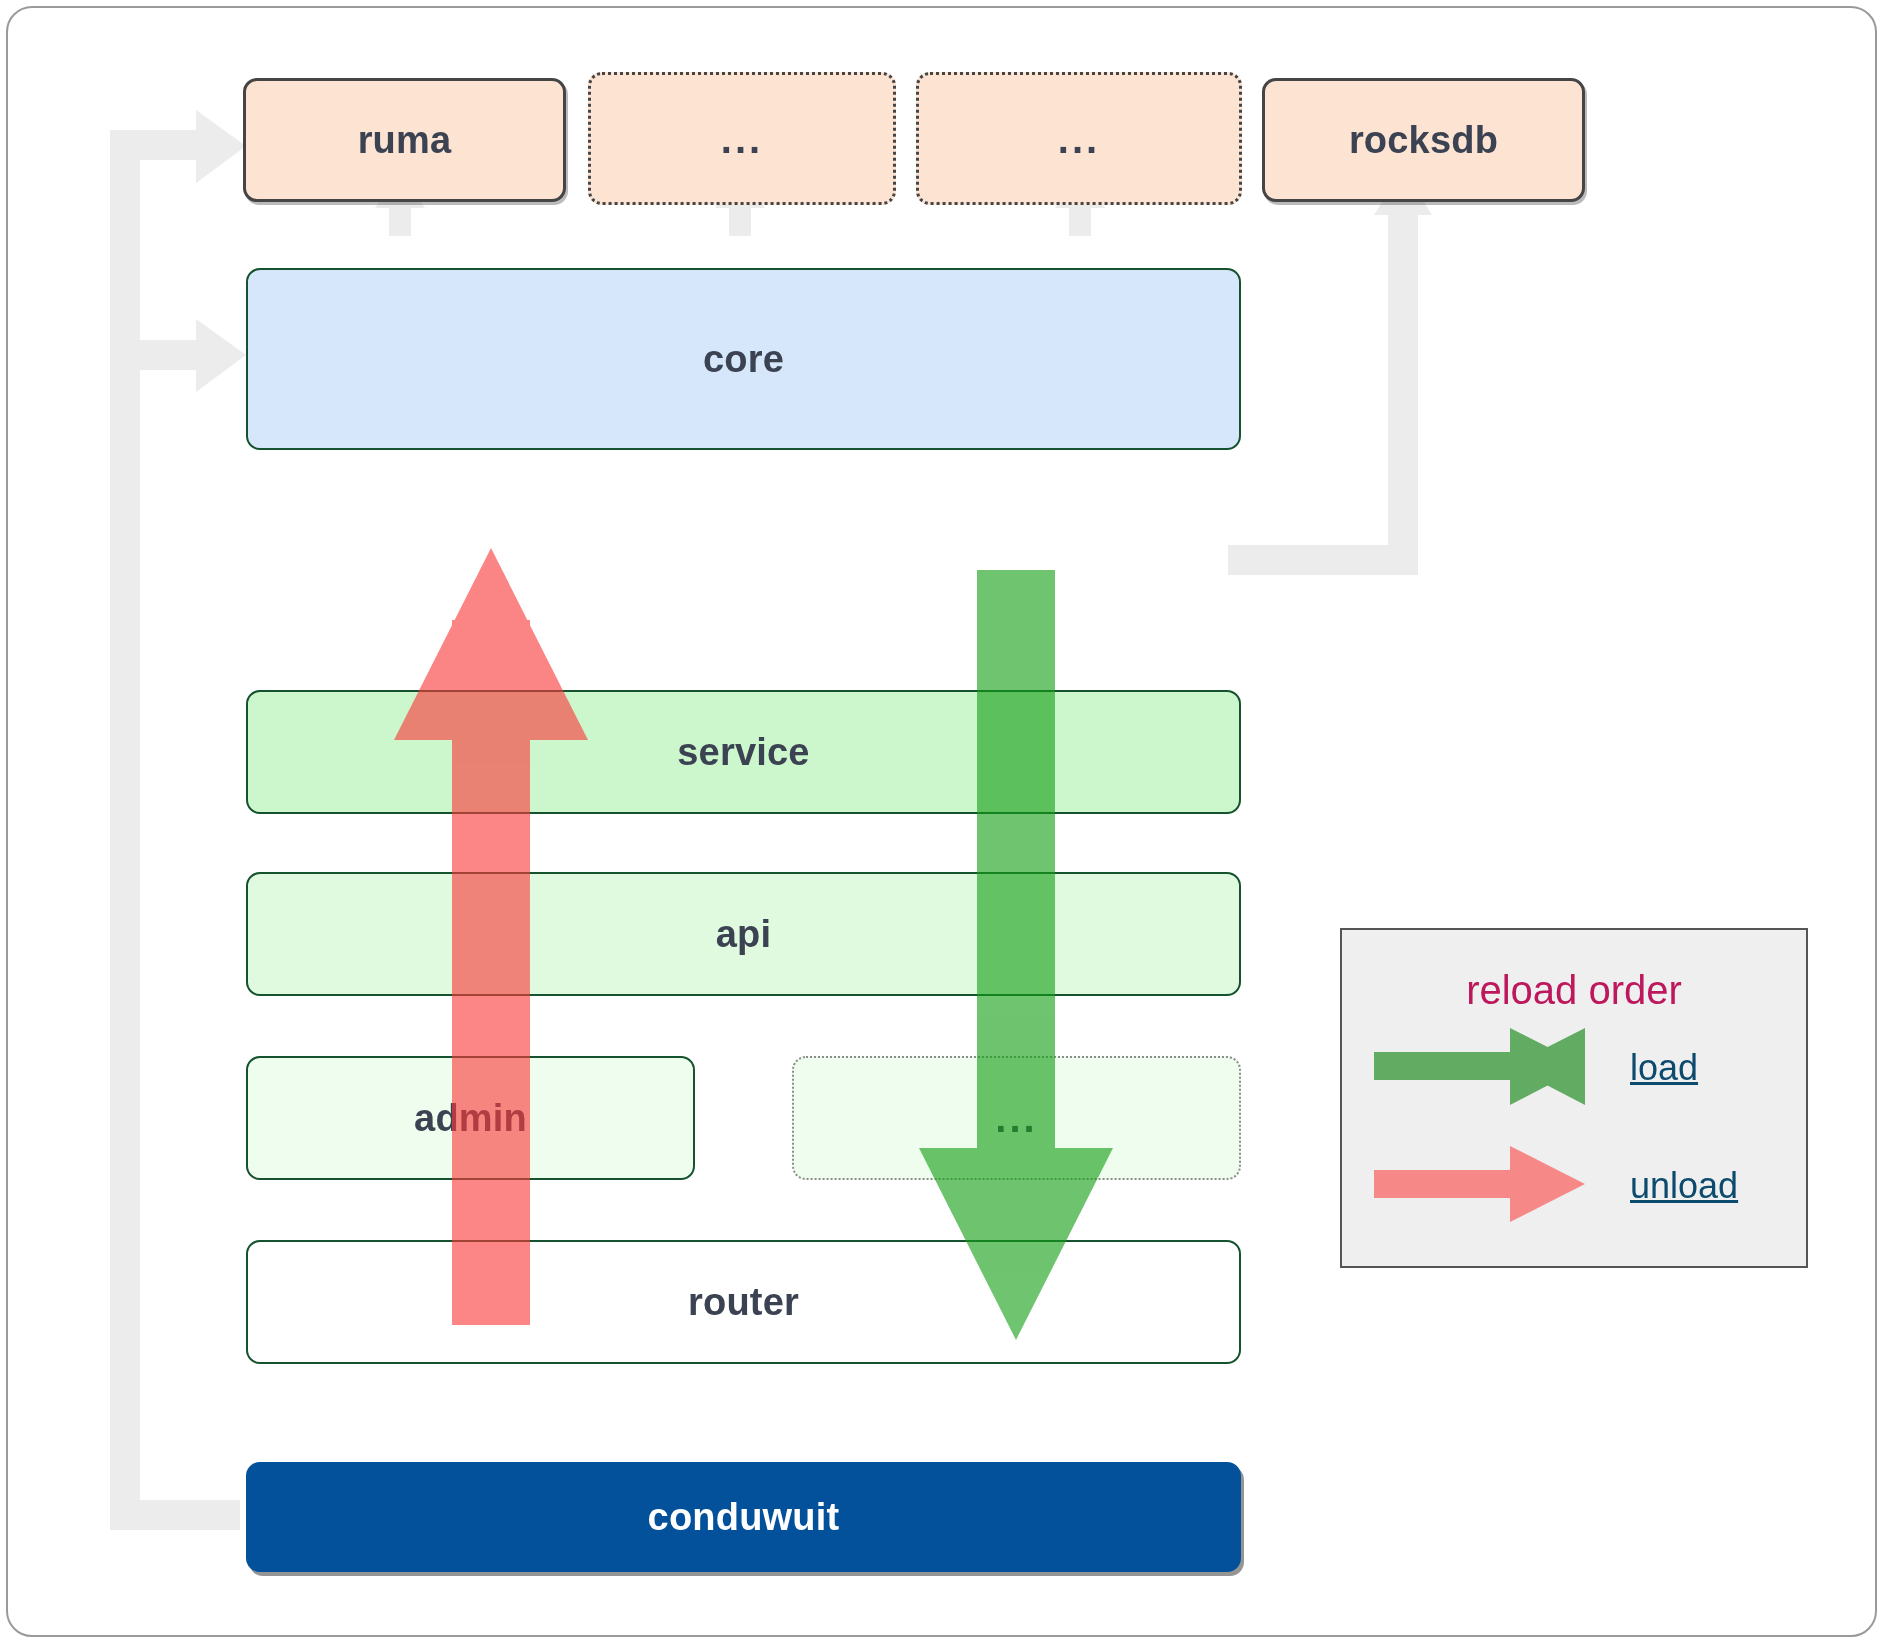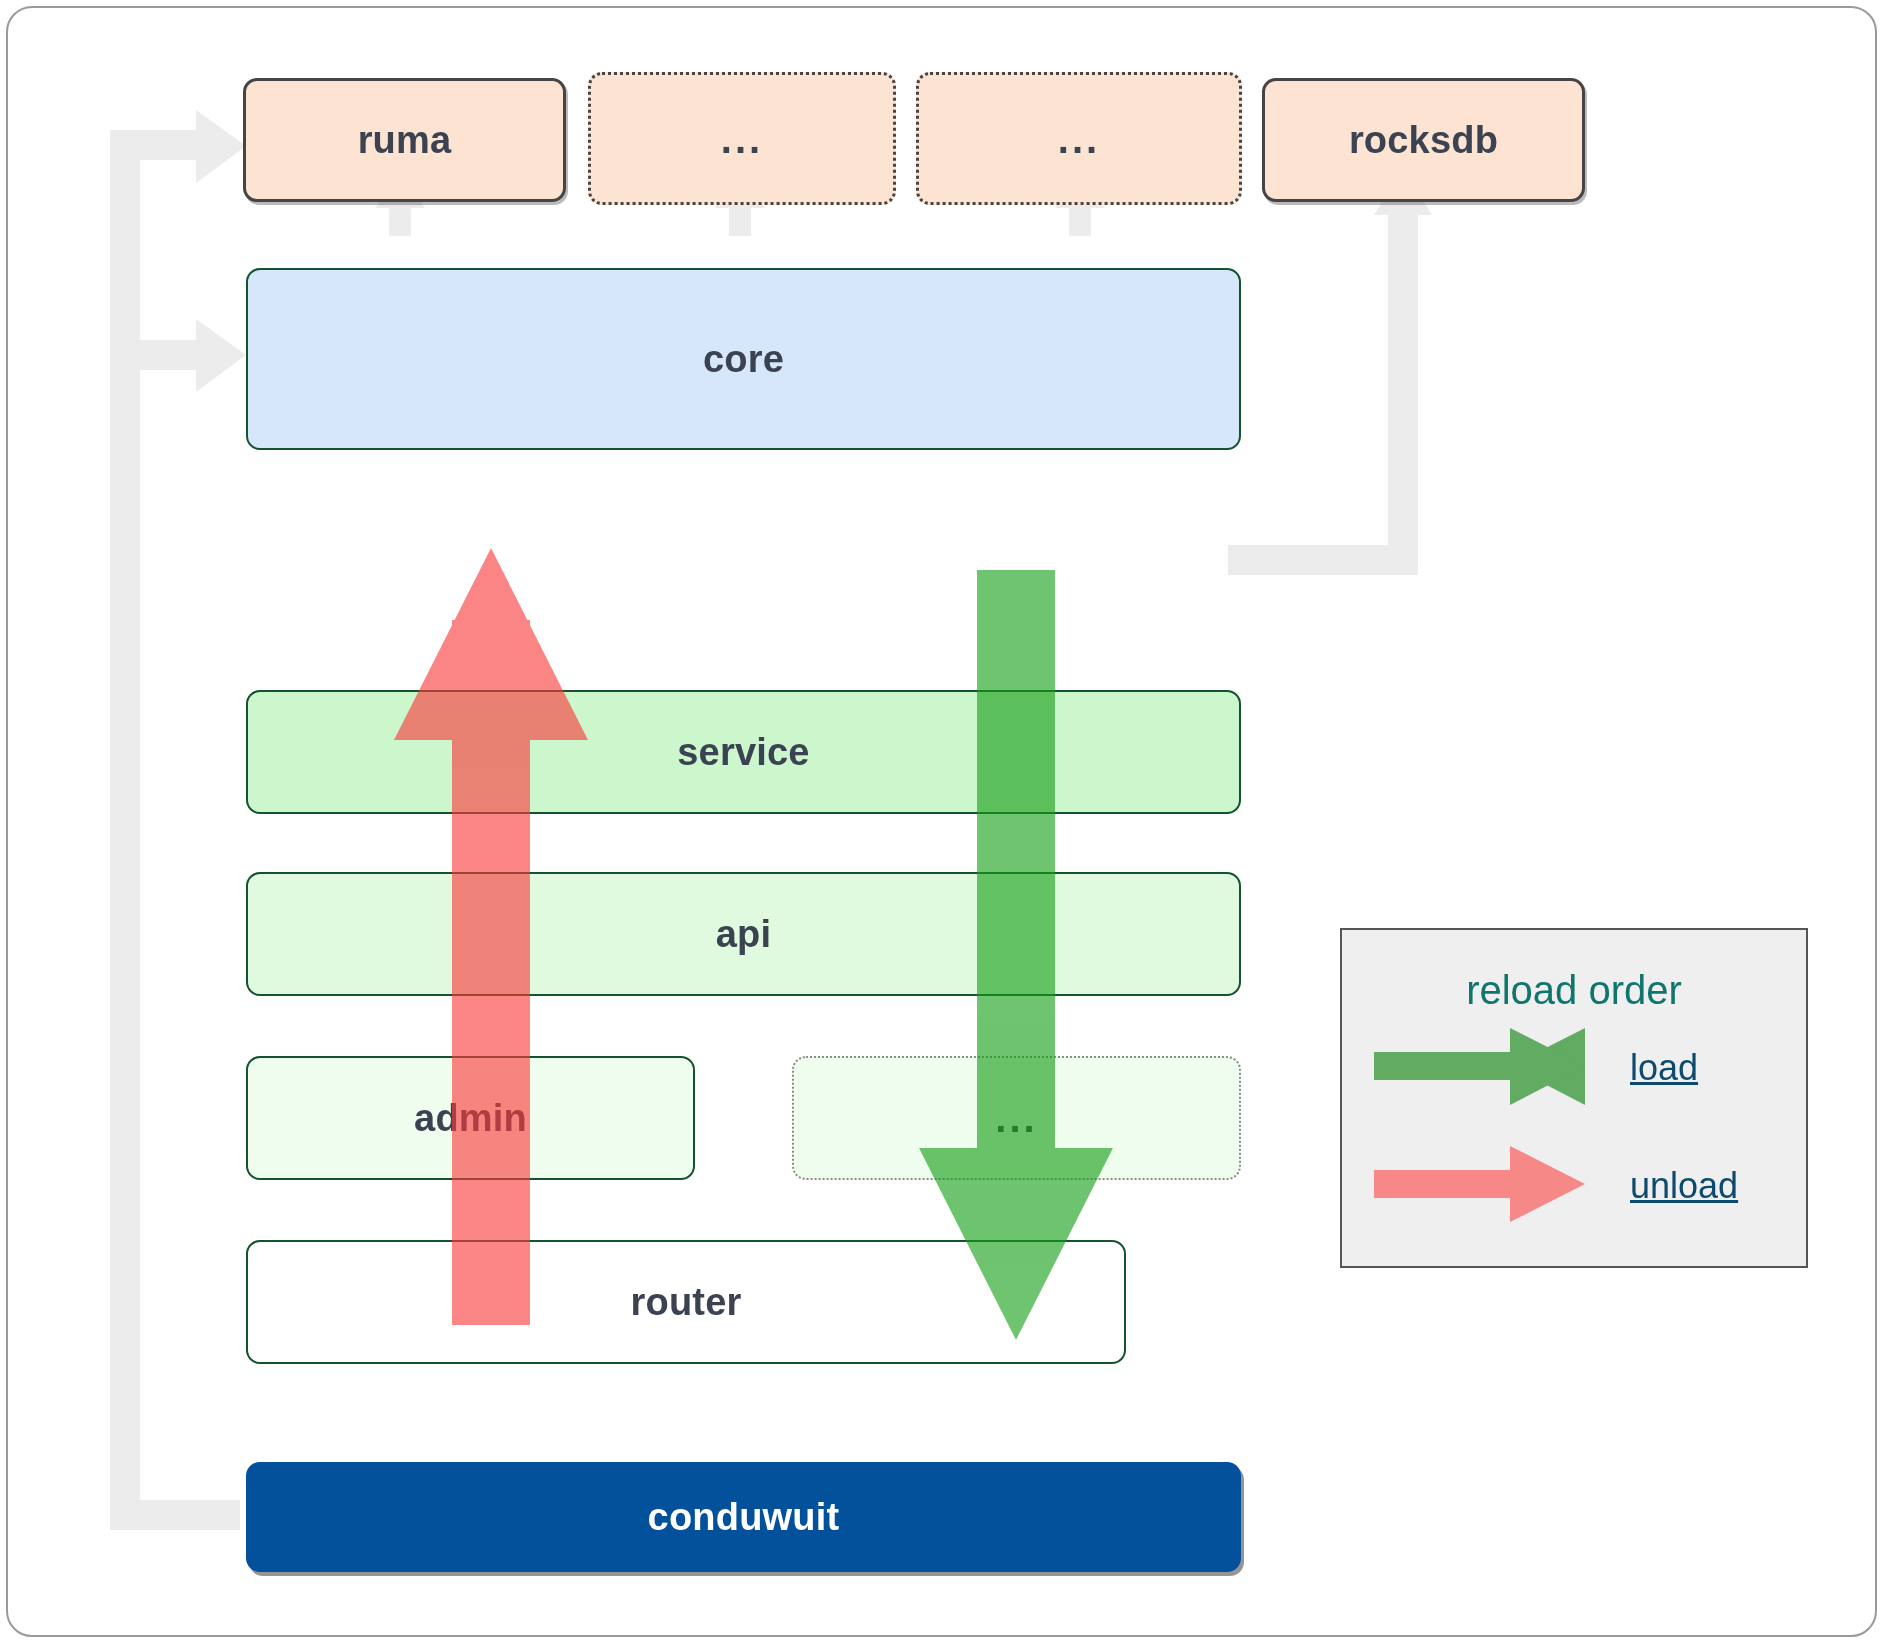--- a/index.html
+++ b/index.html
@@ -79,21 +79,21 @@
     position: absolute;
     background: #efefef;
     border: 2px solid #555555;
   }
   .legend-title {
     position: absolute;
     width: 100%;
     text-align: center;
     top: 38px;
     font-size: 40px;
-    color: #0f766e;
+    color: #be185d;
   }
   .legend-label {
     position: absolute;
     font-size: 36px;
     color: #0c4a6e;
     text-decoration: underline;
   }
 </style>
 </head>
 <body>
@@ -166,21 +166,21 @@
   </div>
 
   <div class="node layer-box" style="left:246px; top:872px; width:995px; height:124px; background:#dffadf;">
     <span>api</span>
   </div>
 
   <div class="node layer-dotted" style="left:792px; top:1056px; width:449px; height:124px; background:#effdef;">
     <span class="dots">...</span>
   </div>
 
-  <div class="node layer-box" style="left:246px; top:1240px; width:880px; height:124px; background:#ffffff;">
+  <div class="node layer-box" style="left:246px; top:1240px; width:995px; height:124px; background:#ffffff;">
     <span>router</span>
   </div>
 
   <div class="node root" style="left:246px; top:1462px; width:995px; height:110px;">
     <span>conduwuit</span>
   </div>
 
   <svg class="layer" viewBox="0 0 1883 1643">
 
     <g opacity="0.62">

